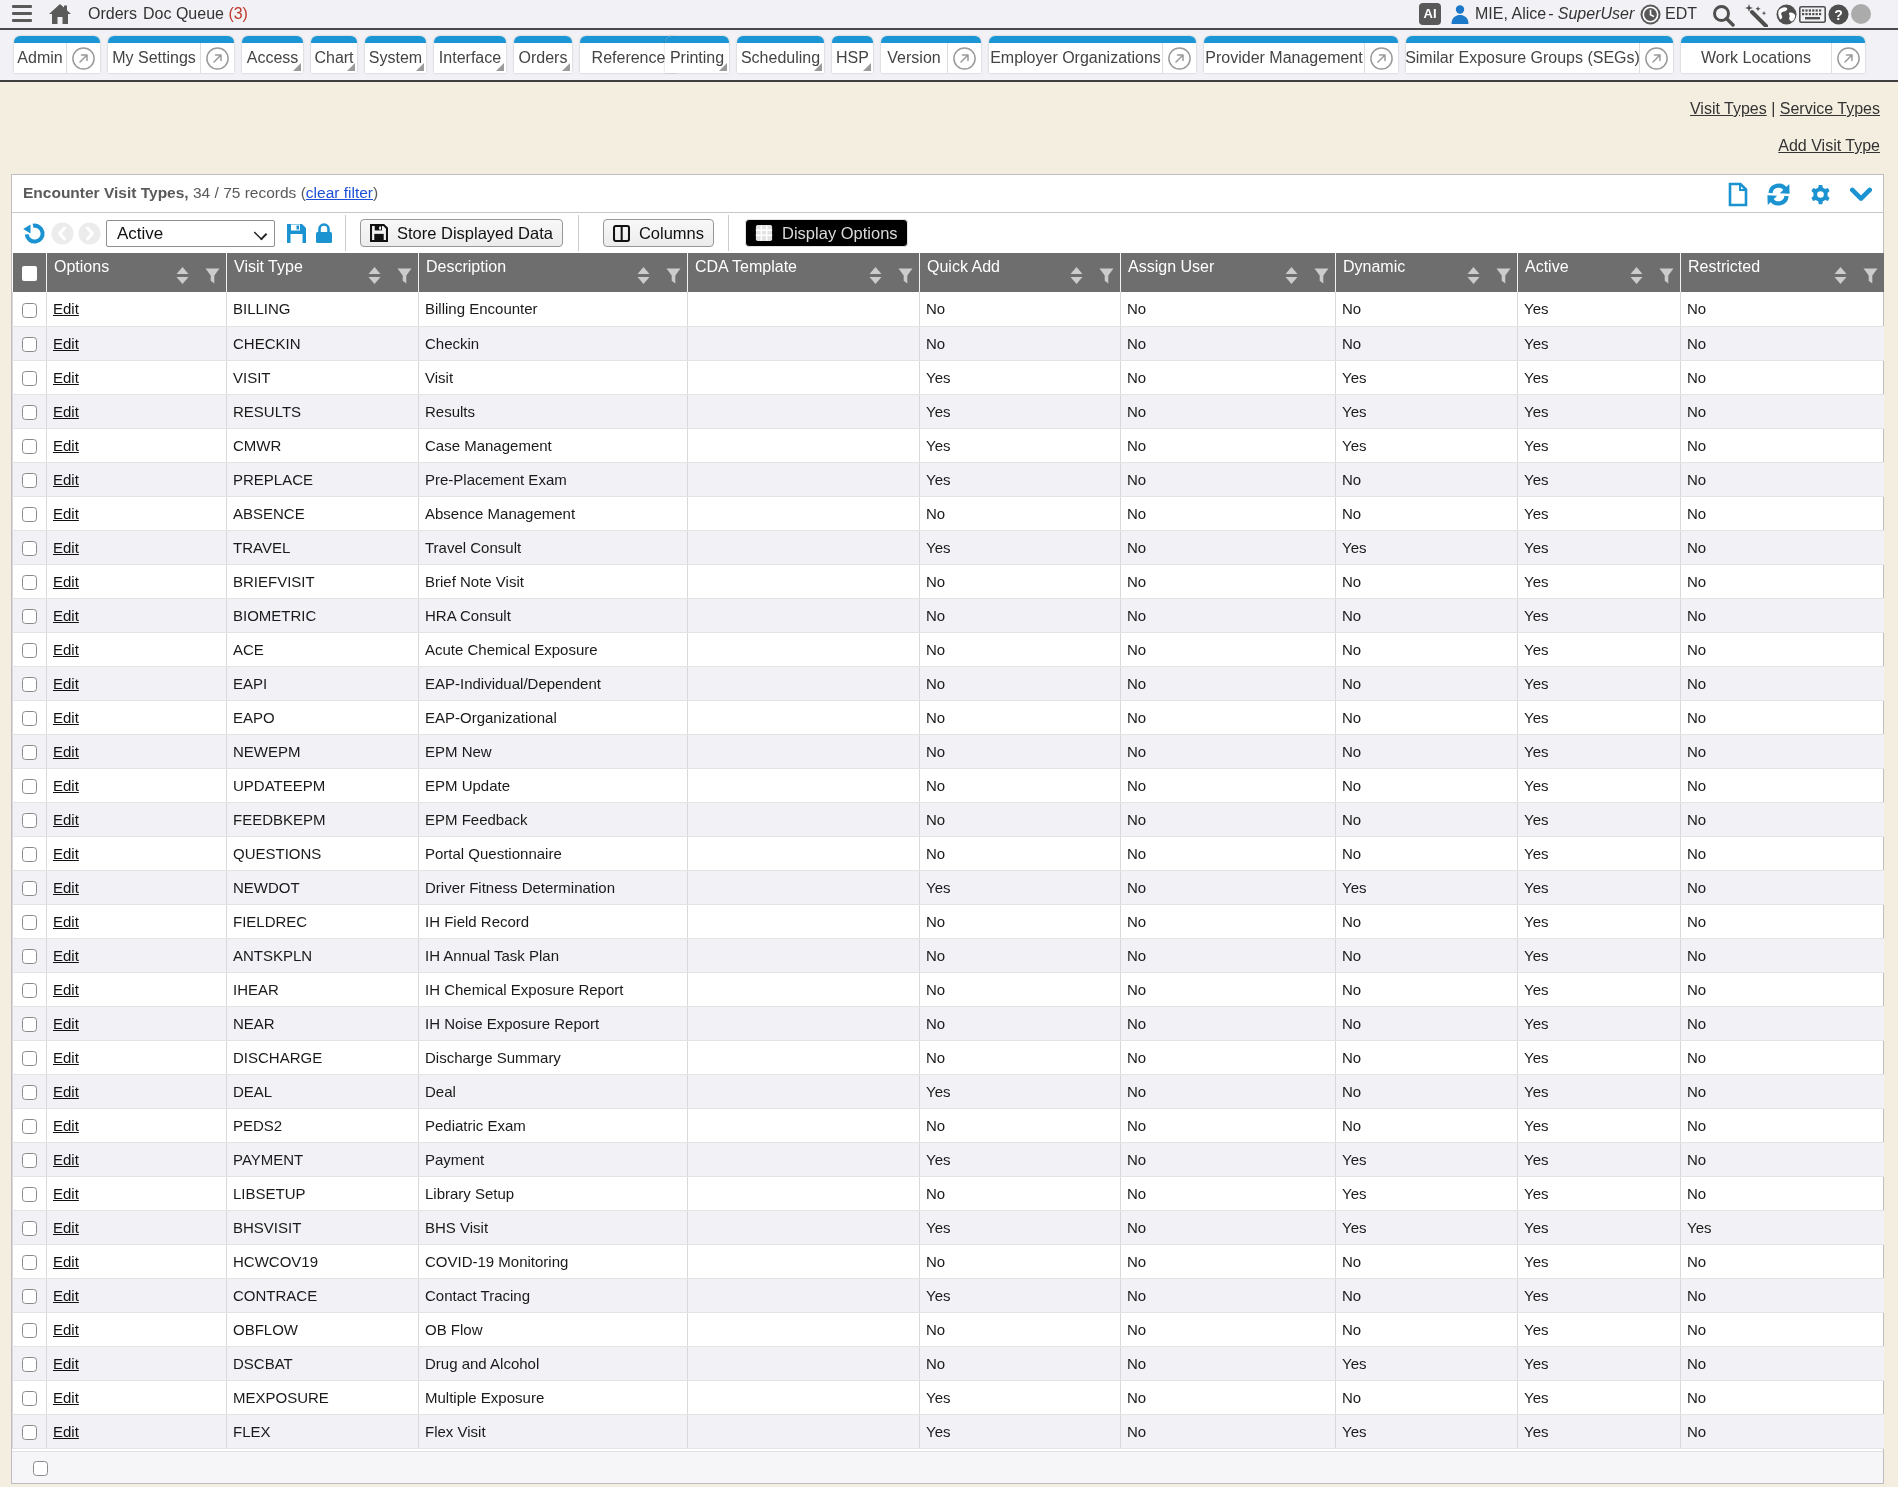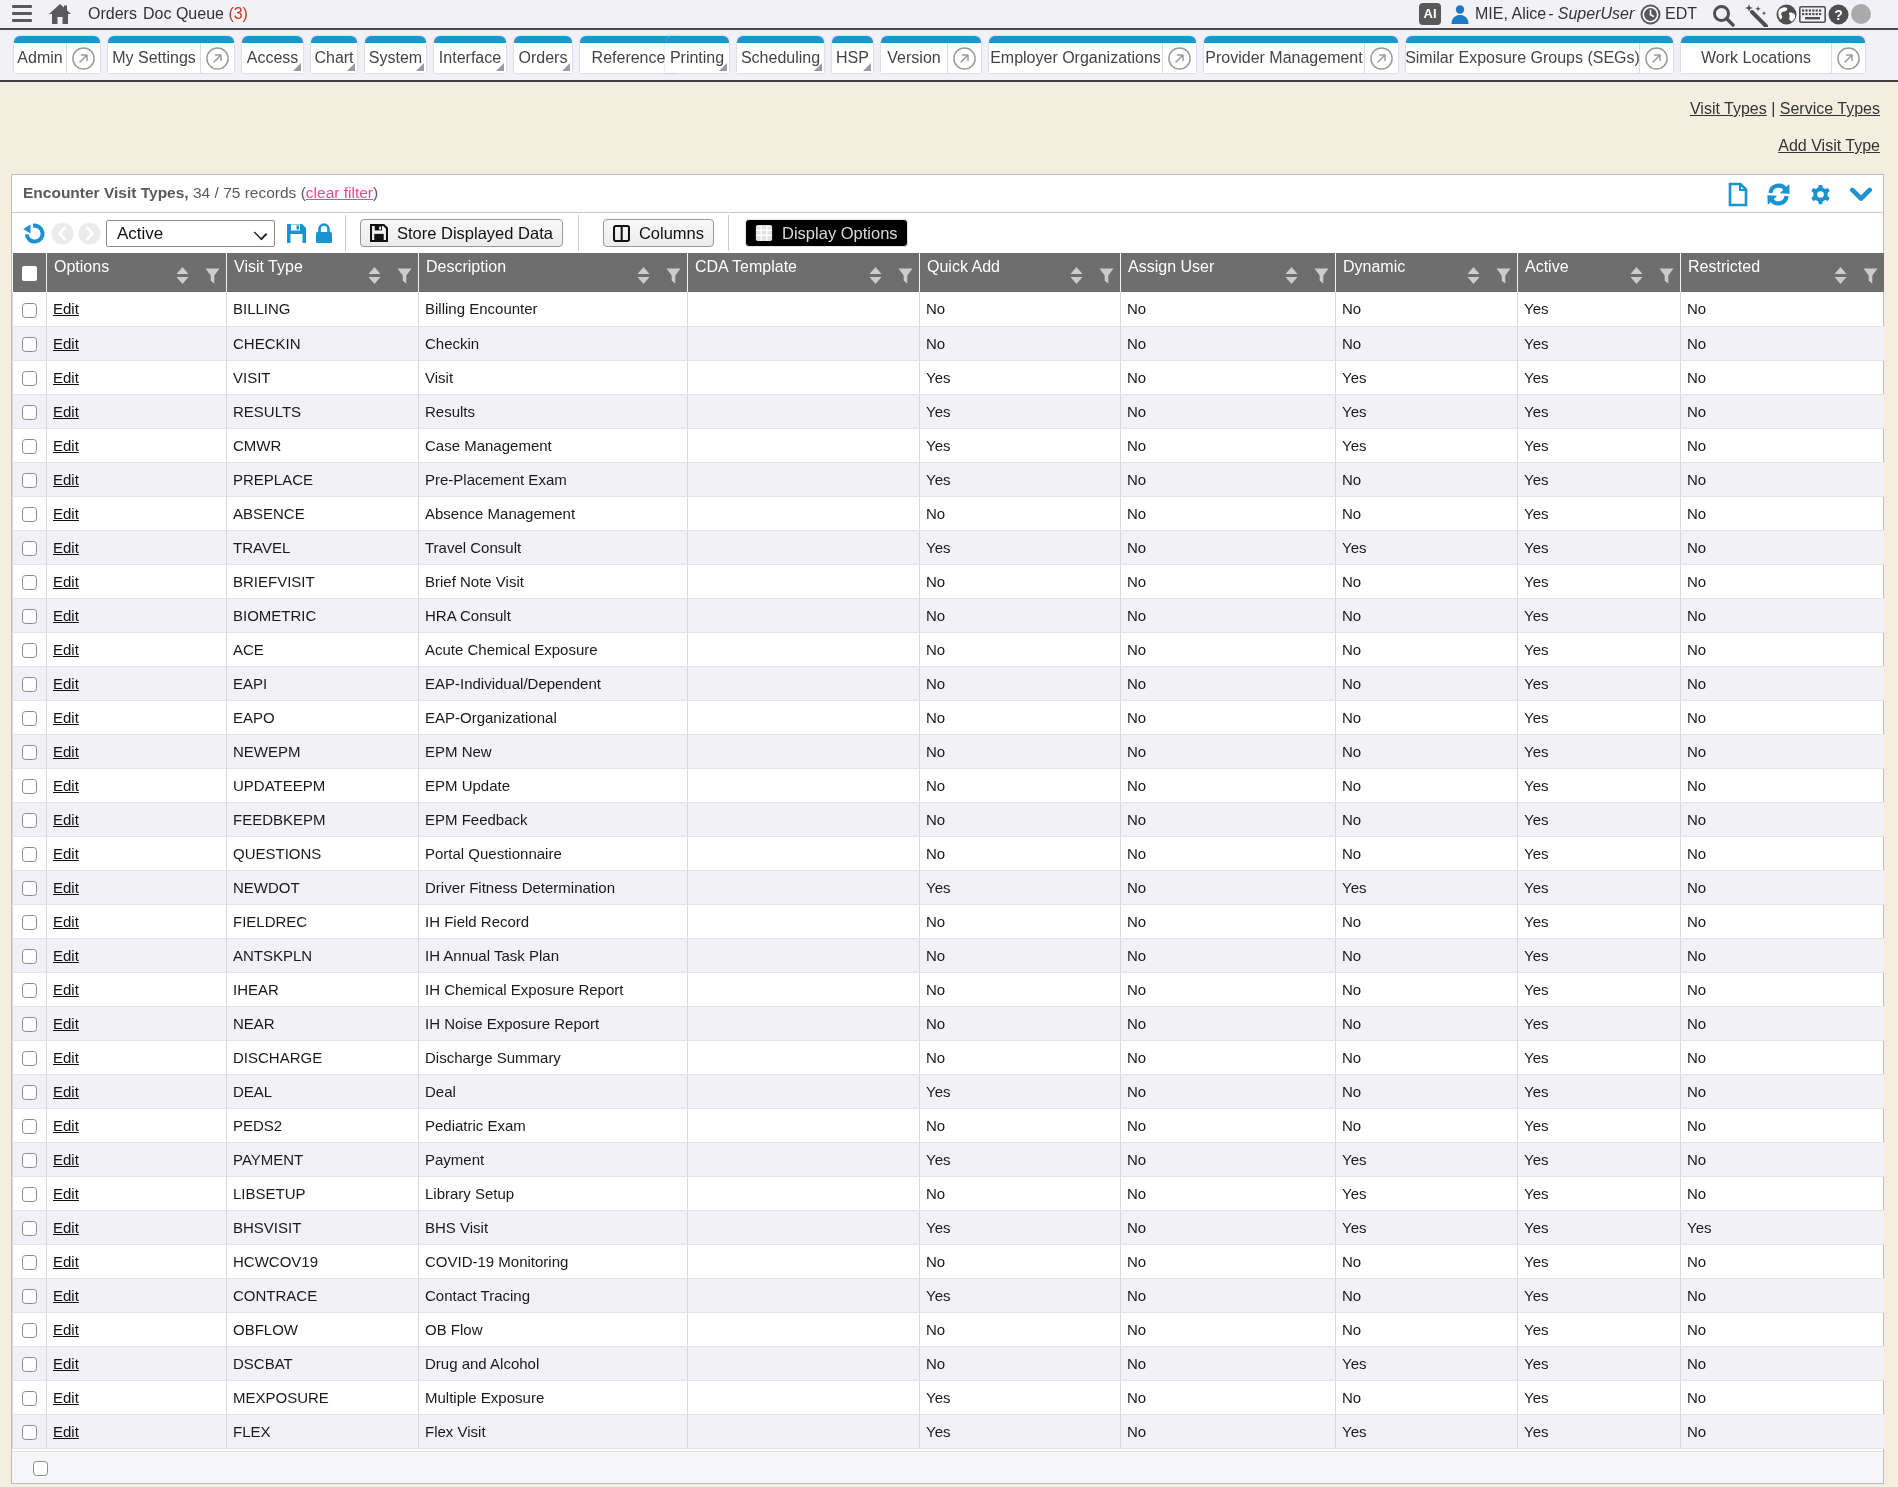--- a/index.html
+++ b/index.html
@@ -28,21 +28,21 @@
 
 
 .toplink { position:absolute; font-size:16px; color:#333; }
 .toplink a { color:#333; text-decoration:underline; }
 
 
 #panel { position:absolute; left:11px; top:174px; width:1873px; height:1310px; background:#fff; border:1px solid #bdbdc2; }
 #titlerow { position:absolute; left:0; top:0; right:0; height:38px; border-bottom:1px solid #c8c8c8; }
 #titlerow .t { position:absolute; left:11px; top:9px; font-size:15.5px; color:#5a5a5a; }
 #titlerow .t b { font-weight:bold; }
-#titlerow .t a { color:#ec4899; text-decoration:underline; }
+#titlerow .t a { color:#1d4ed8; text-decoration:underline; }
 #picons { position:absolute; right:11px; top:7px; }
 #picons svg { margin-left:15px; vertical-align:middle; }
 
 #toolbar { position:absolute; left:0; top:38px; right:0; height:40px; display:flex; align-items:center; }
 .tsep { width:1px; height:36px; background:#ccc; margin:0 0; }
 .tbtn { height:28px; border:1px solid #979797; border-radius:4px; background:linear-gradient(#f8f8f8,#ececec); font-size:16.5px; color:#111; display:flex; align-items:center; padding:0 9px; font-family:"Liberation Sans", sans-serif; }
 .tbtn svg { margin-right:9px; }
 .tbtn.dis { color:#d9d9d9; border-color:#e3e3e3; background:#000000; }
 #selbox { width:169px; height:27px; border:1px solid #8f8f8f; border-radius:2px; background:#fff; font-size:17px; color:#111; position:relative; line-height:25px; padding-left:10px; }
 #selbox::after { content:""; position:absolute; right:8px; top:7px; width:9px; height:9px; border-right:2.2px solid #222; border-bottom:2.2px solid #222; transform:rotate(45deg) scale(1,0.75); }

